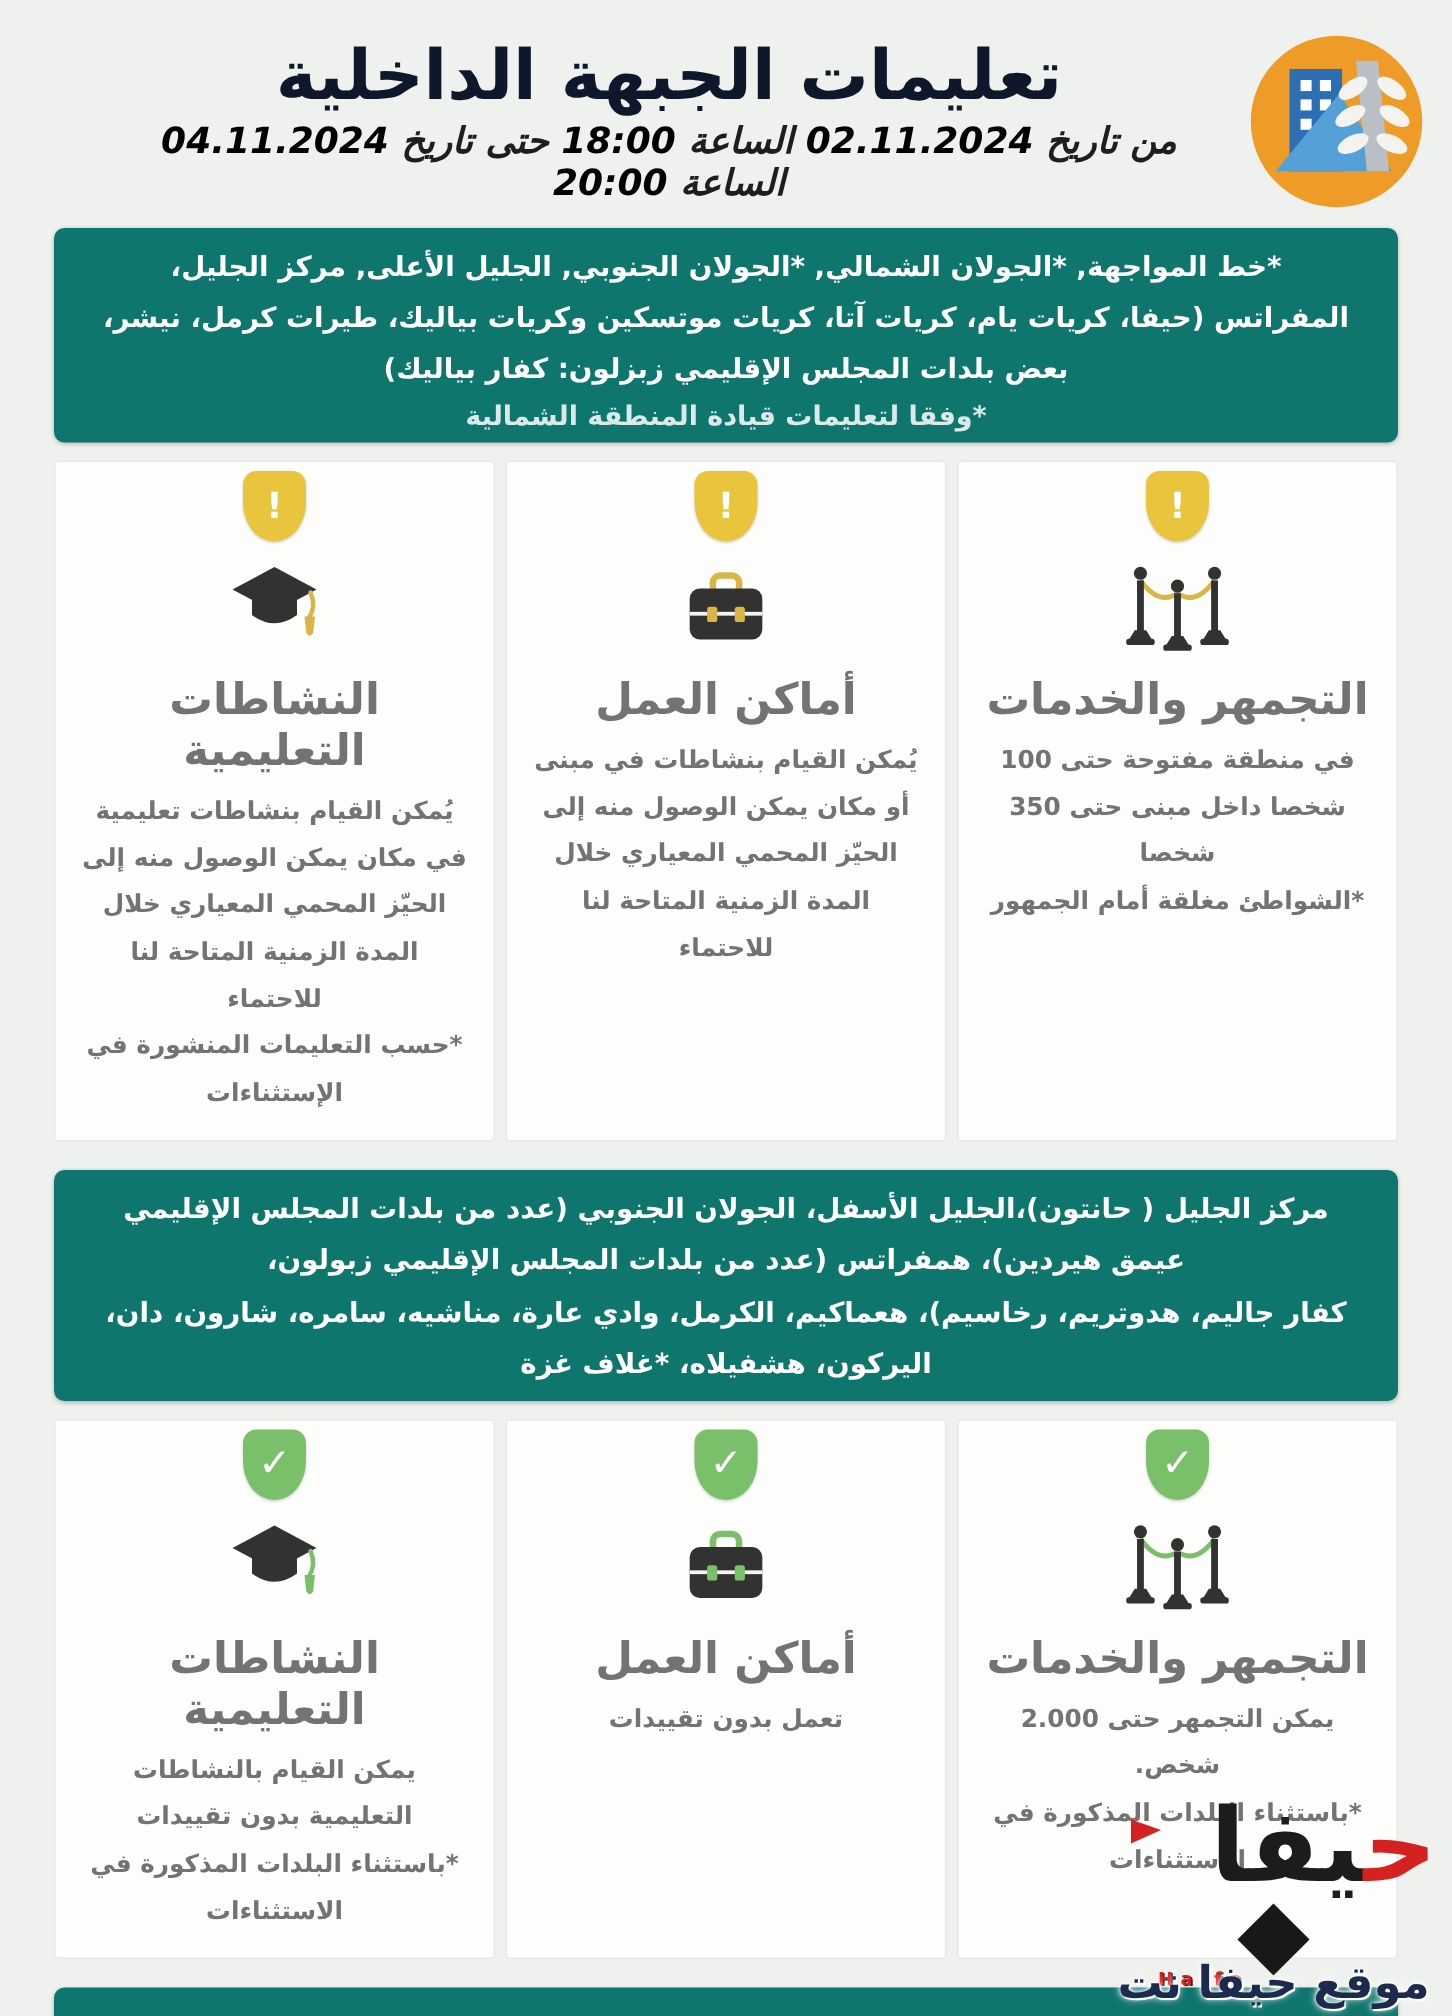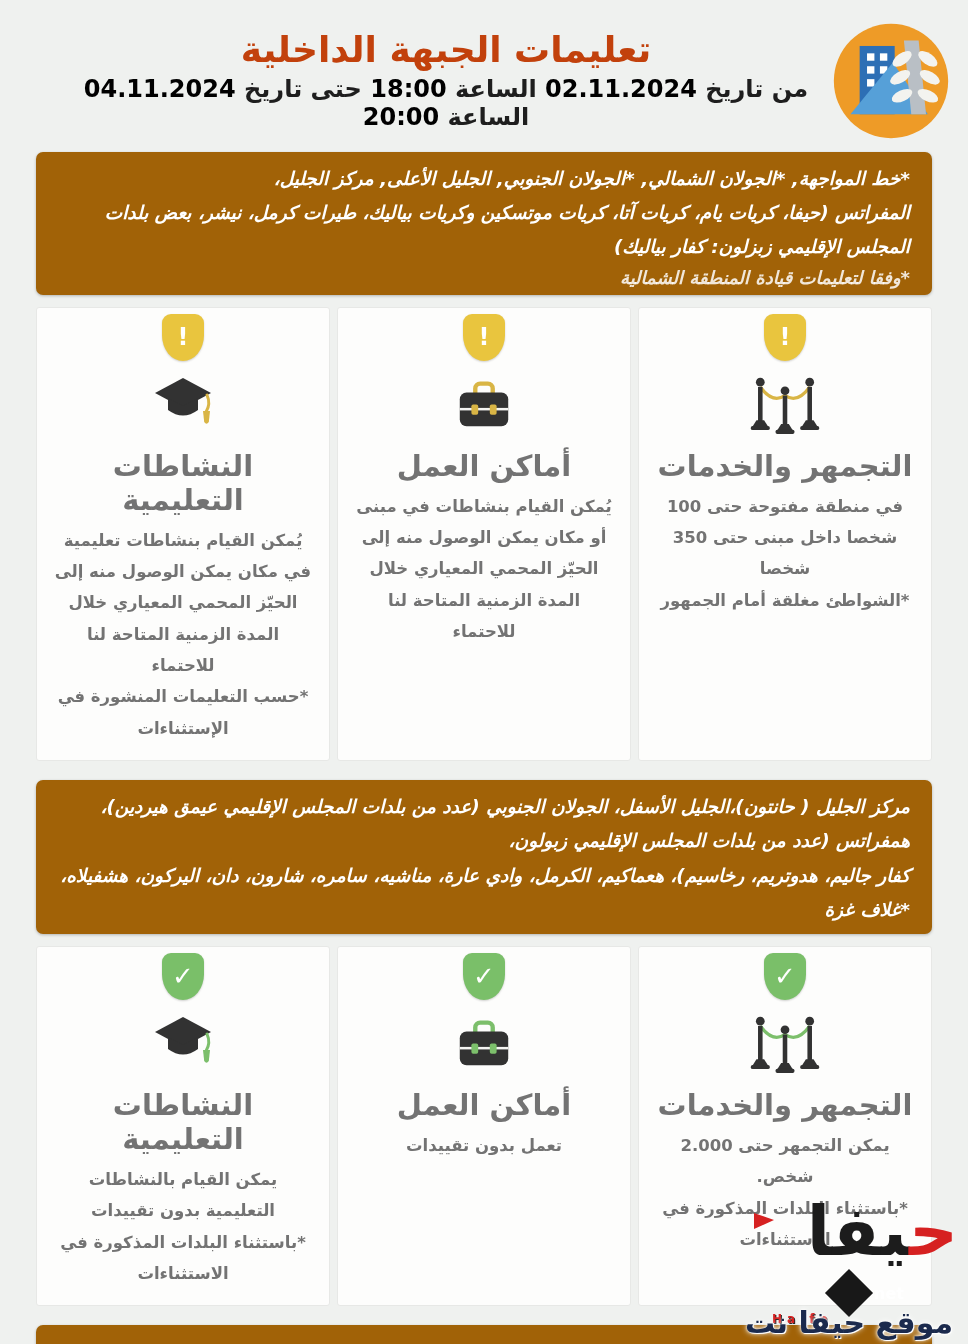--- a/index.html
+++ b/index.html
@@ -9,32 +9,31 @@
   .page {
     position:relative; width:968px; height:1344px; margin:0 auto;
     background:#eff1ef; overflow:hidden; display:flex; flex-direction:column;
   }
 
   
   .header { display:flex; align-items:center; padding:22px 18px 6px 40px; }
   .logo-wrap { width:118px; height:118px; flex:0 0 auto; margin-left:10px; }
   .header-text { flex:1; text-align:center; padding-left:30px; }
   .page-title {
-    color:#c2410c; font-size:36px; font-weight:800; line-height:1.05;
+    color:#0f172a; font-size:46px; font-weight:800; line-height:1.05;
     letter-spacing:-1px;
   }
-  .page-subtitle { margin-top:6px; font-size:24px; color:#1e1e1e; font-weight:600; }
+  .page-subtitle { margin-top:6px; font-size:24px; color:#1e1e1e; font-weight:600;font-style:italic; }
   .page-subtitle b { font-weight:800; color:#000; }
 
   
   .banner {
-    margin:6px 36px 12px; background:#a16207; border-radius:7px;
-    color:#fff; padding:10px 22px 7px;
+    margin:6px 36px 12px; background:#0f766e; border-radius:7px;
+    color:#fff; text-align:center; padding:10px 22px 7px;
     box-shadow:0 1px 3px rgba(0,0,0,.25);
-    font-style:italic;
   }
   .banner-line { font-size:18.5px; font-weight:700; line-height:1.85; }
   .banner-note { font-size:18px; font-weight:600; color:rgba(255,255,255,.85); margin-top:2px; }
   .banner.plain { padding:15px 22px; }
 
   
   .card-grid {
     display:grid; grid-template-columns:repeat(3,1fr); gap:7px;
     margin:0 36px 13px;
   }

